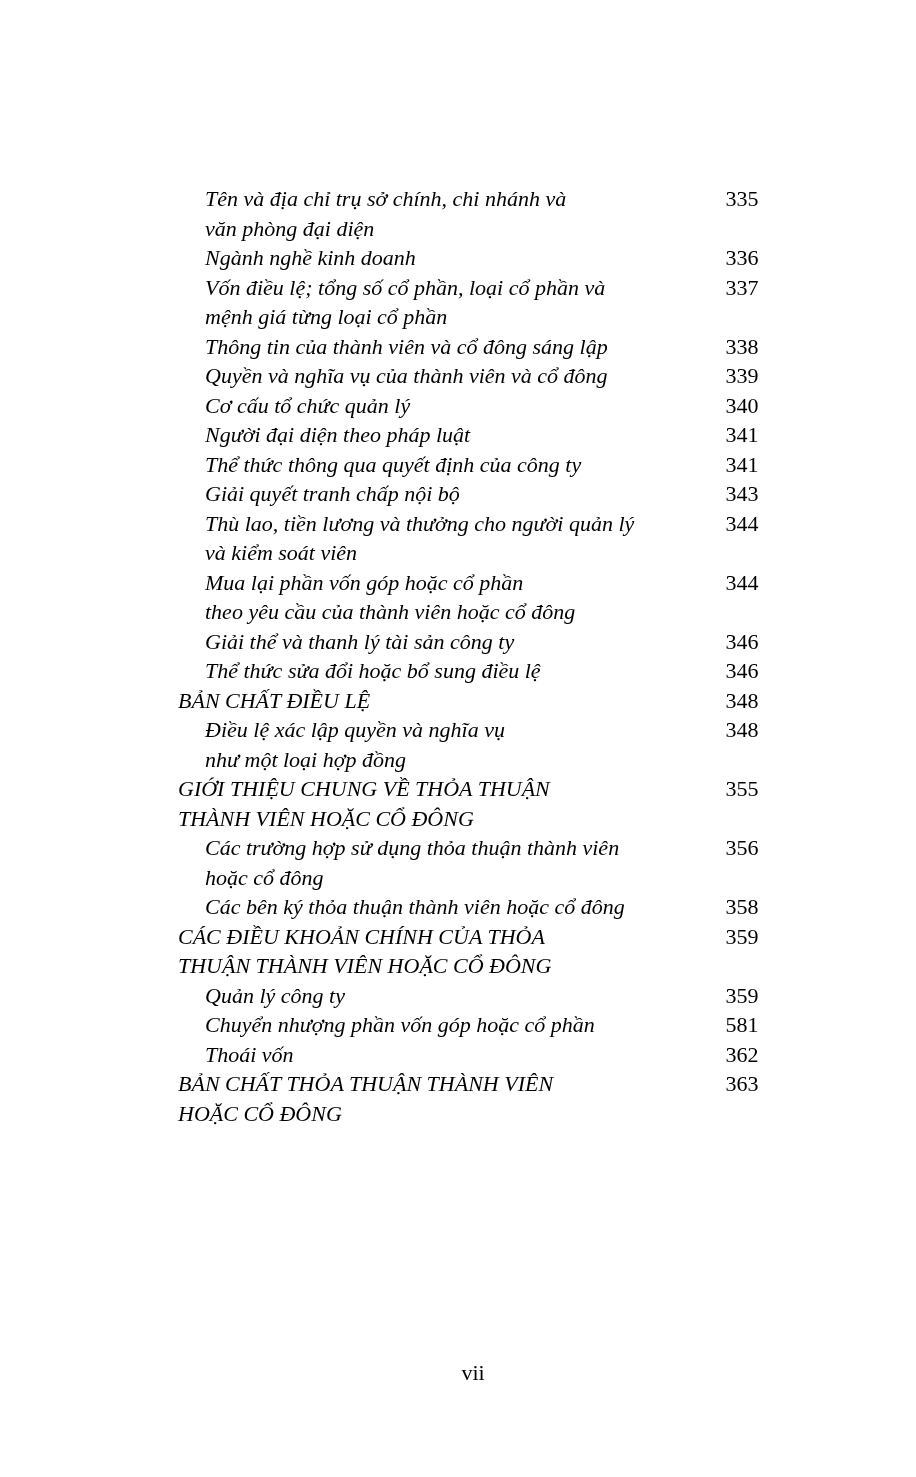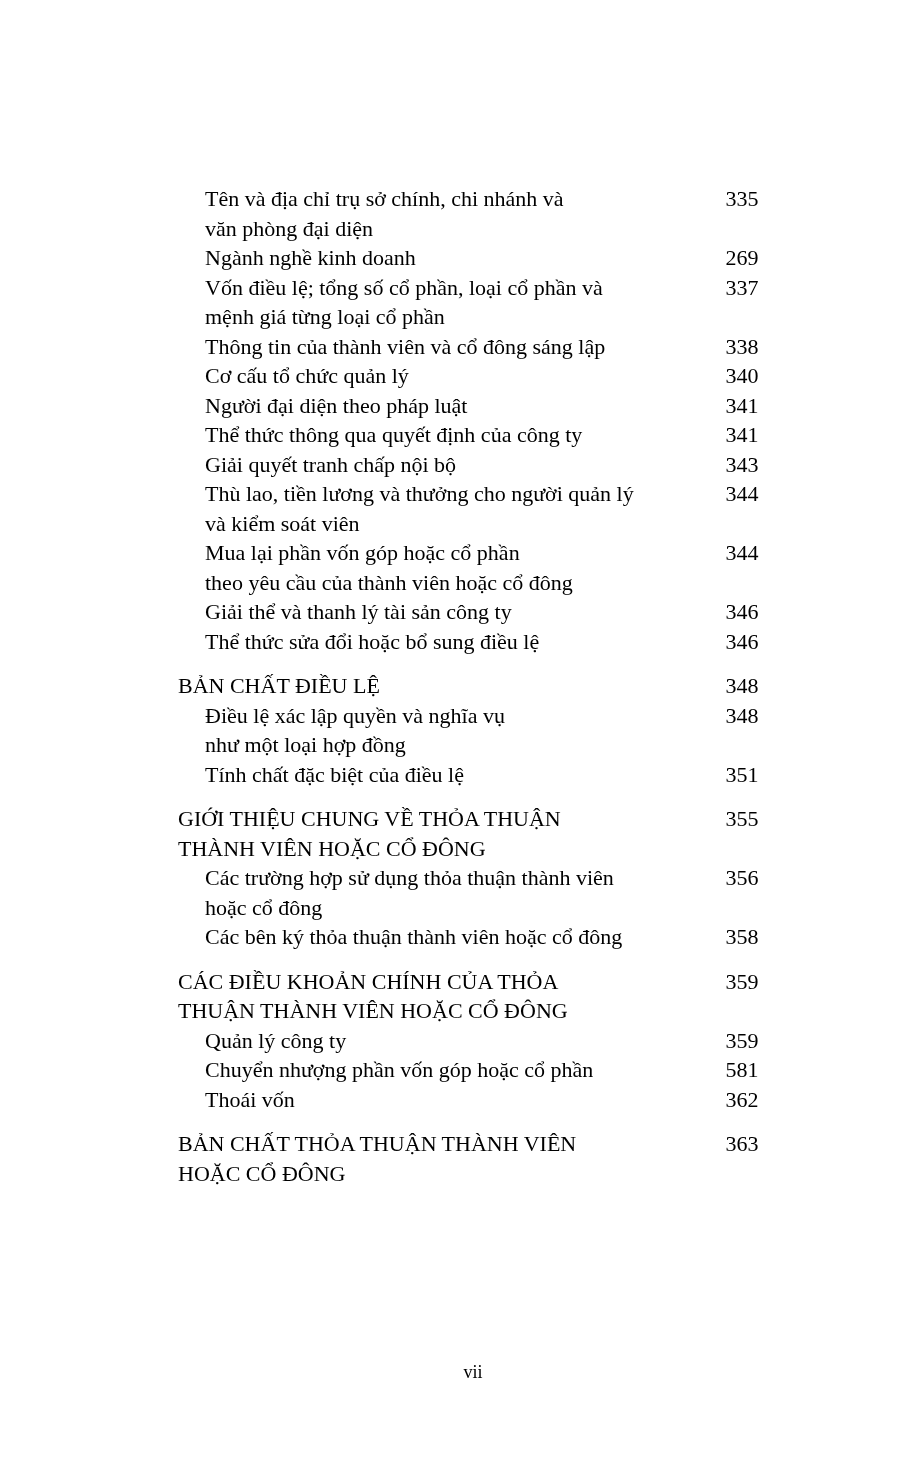--- a/index.html
+++ b/index.html
@@ -26,61 +26,65 @@
     display: flex;
     justify-content: space-between;
     align-items: flex-start;
     font-size: 22px;
     line-height: 29.5px;
   }
   .toc-row.sub .toc-text {
     padding-left: 27px;
   }
   .toc-row.section {
-    margin-top: 15px;
   }
   .toc-text {
     flex: 1 1 auto;
     padding-right: 20px;
+    font-style: italic;
   }
   .toc-page {
     flex: 0 0 auto;
     min-width: 52px;
     text-align: center;
   }
   .footer {
     position: absolute;
     left: 178px;
     top: 1358px;
     width: 590px;
     text-align: center;
-    font-size: 18px;
+    font-size: 22px;
     line-height: 29.5px;
   }
 </style>
 </head>
 <body>
 
 <div class="page">
   <div class="toc">
       <div class="toc-row sub">
         <div class="toc-text">Tên và địa chỉ trụ sở chính, chi nhánh và<br>văn phòng đại diện</div>
         <div class="toc-page">335</div>
       </div>
       <div class="toc-row sub">
         <div class="toc-text">Ngành nghề kinh doanh</div>
-        <div class="toc-page">269</div>
+        <div class="toc-page">336</div>
       </div>
       <div class="toc-row sub">
         <div class="toc-text">Vốn điều lệ; tổng số cổ phần, loại cổ phần và<br>mệnh giá từng loại cổ phần</div>
         <div class="toc-page">337</div>
       </div>
       <div class="toc-row sub">
         <div class="toc-text">Thông tin của thành viên và cổ đông sáng lập</div>
         <div class="toc-page">338</div>
+      </div>
+      <div class="toc-row sub">
+        <div class="toc-text">Quyền và nghĩa vụ của thành viên và cổ đông</div>
+        <div class="toc-page">339</div>
       </div>
       <div class="toc-row sub">
         <div class="toc-text">Cơ cấu tổ chức quản lý</div>
         <div class="toc-page">340</div>
       </div>
       <div class="toc-row sub">
         <div class="toc-text">Người đại diện theo pháp luật</div>
         <div class="toc-page">341</div>
       </div>
       <div class="toc-row sub">
@@ -108,24 +112,20 @@
         <div class="toc-page">346</div>
       </div>
       <div class="toc-row section">
         <div class="toc-text">BẢN CHẤT ĐIỀU LỆ</div>
         <div class="toc-page">348</div>
       </div>
       <div class="toc-row sub">
         <div class="toc-text">Điều lệ xác lập quyền và nghĩa vụ<br>như một loại hợp đồng</div>
         <div class="toc-page">348</div>
       </div>
-      <div class="toc-row sub">
-        <div class="toc-text">Tính chất đặc biệt của điều lệ</div>
-        <div class="toc-page">351</div>
-      </div>
       <div class="toc-row section">
         <div class="toc-text">GIỚI THIỆU CHUNG VỀ THỎA THUẬN<br>THÀNH VIÊN HOẶC CỔ ĐÔNG</div>
         <div class="toc-page">355</div>
       </div>
       <div class="toc-row sub">
         <div class="toc-text">Các trường hợp sử dụng thỏa thuận thành viên<br>hoặc cổ đông</div>
         <div class="toc-page">356</div>
       </div>
       <div class="toc-row sub">
         <div class="toc-text">Các bên ký thỏa thuận thành viên hoặc cổ đông</div>

